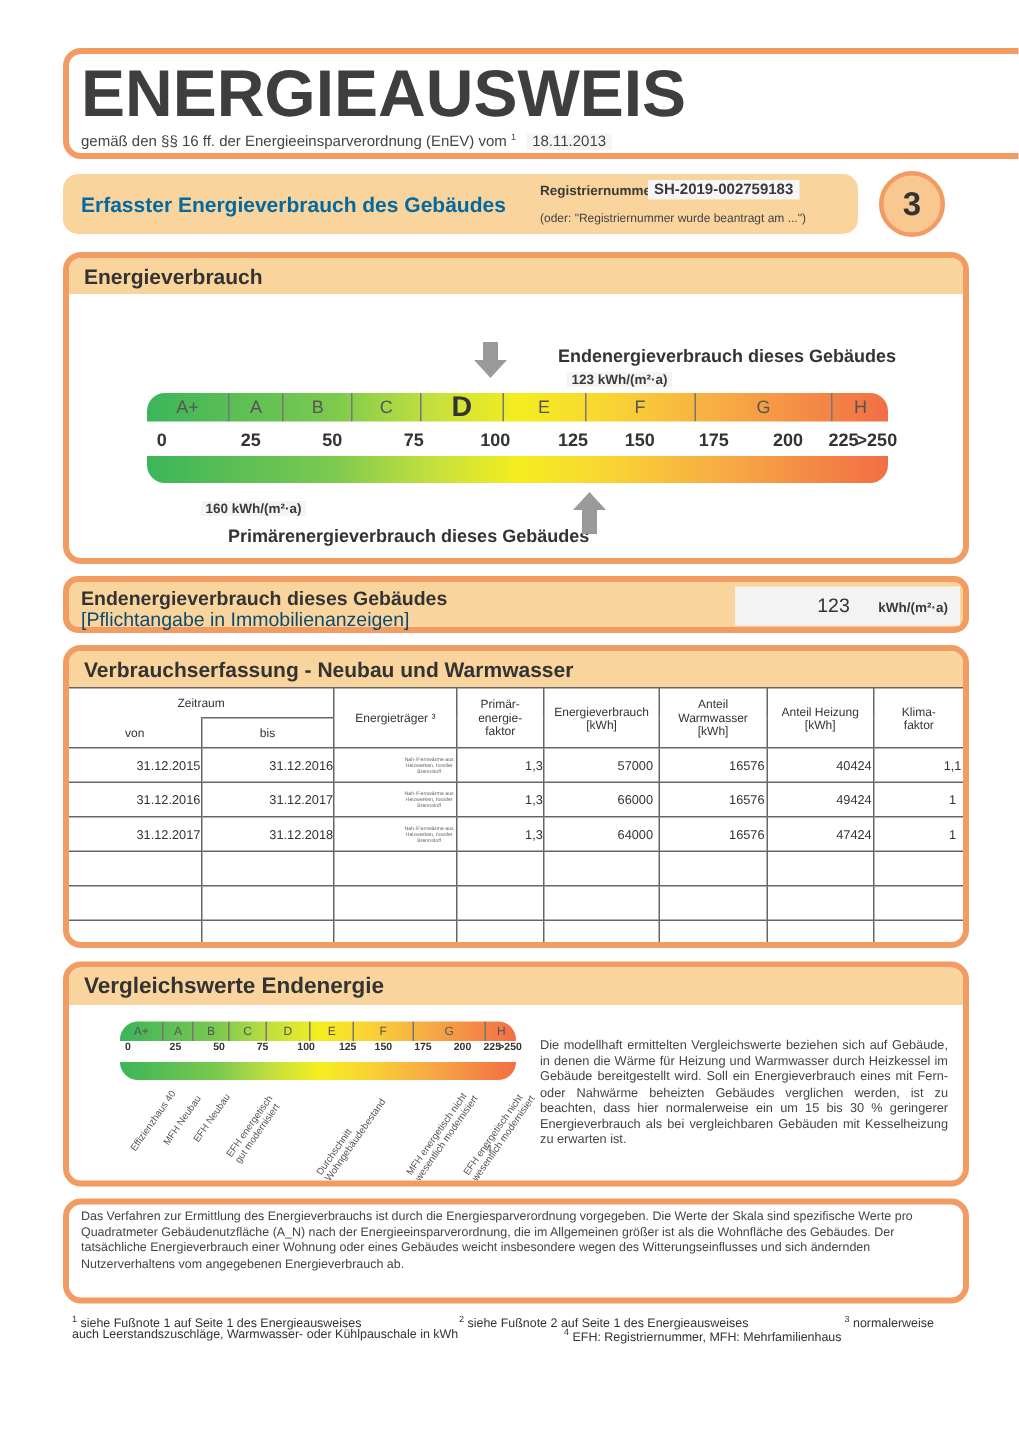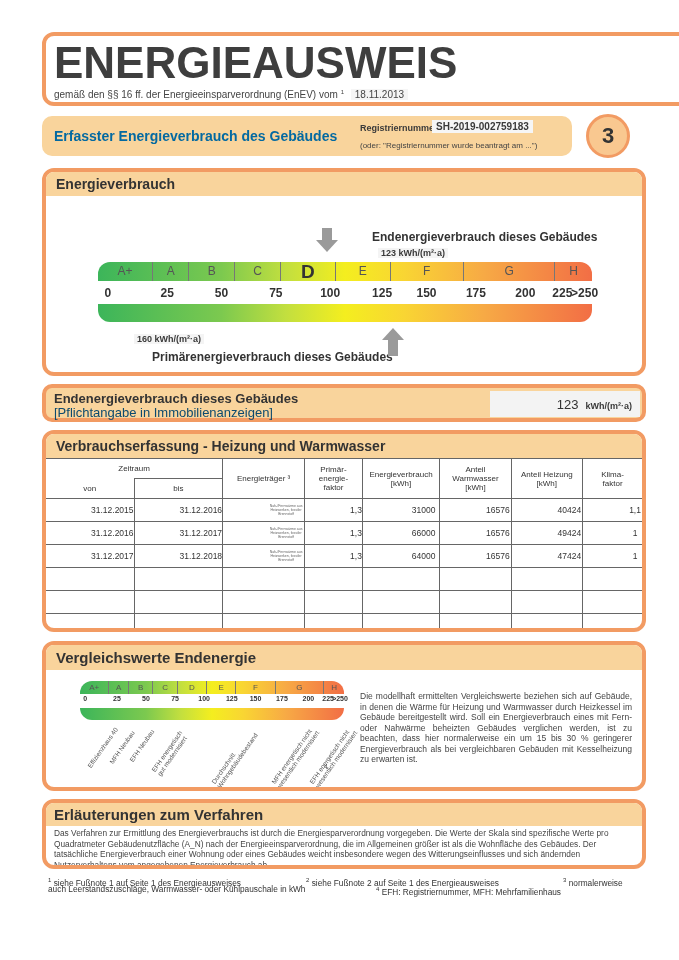--- a/index.html
+++ b/index.html
@@ -43,21 +43,21 @@
   #ev .endval { position: absolute; left: 332px; top: 76px; font-size: 9px; font-weight: bold; background: #f4f4f4; padding: 0 3px; }
   #ev .primval { position: absolute; left: 88px; top: 162px; font-size: 9px; font-weight: bold; background: #f4f4f4; padding: 0 3px; }
   #ev .primlabel { position: absolute; left: 90px; top: 178px; font-size: 12px; font-weight: bold; color: #333; padding-left: 16px; }
 
   
   #endbox { position: absolute; left: 42px; top: 384px; width: 604px; height: 38px; background: #f9d49c; border: 4px solid #f29b63; border-radius: 10px; }
   #endbox .t1 { position: absolute; left: 8px; top: 3px; font-size: 13px; font-weight: bold; color: #333; }
   #endbox .t2 { position: absolute; left: 8px; top: 17px; font-size: 13px; color: #0c4a6e; }
   #endbox .vbox { position: absolute; left: 444px; top: 3px; width: 150px; height: 26px; background: #f3f3f3; text-align: right; padding-right: 8px; line-height: 26px; }
   #endbox .vbox .n { font-size: 13px; color: #333; }
-  #endbox .vbox .u { font-size: 9px; font-weight: bold; margin-left: 7px; }
+  #endbox .vbox .u { font-size: 9px; font-weight: bold; margin-left: 19px; }
 
   
   #tbl { left: 42px; top: 430px; width: 604px; height: 202px; }
   #tbl table { border-collapse: collapse; width: 100%; font-size: 8px; color: #333; }
   #tbl th, #tbl td { border: 1px solid #666; text-align: center; font-weight: normal; }
   #tbl th { height: 18px; line-height: 9px; }
   #tbl td { height: 23px; font-size: 8.5px; padding-left: 45px; }
   #tbl td.tiny { font-size: 3.5px; color: #666; }
   #tbl tr > *:first-child { border-left: none; }
   #tbl tr > *:last-child { border-right: none; }
@@ -148,21 +148,21 @@
 
 <div id="endbox">
   <div class="t1">Endenergieverbrauch dieses Gebäudes</div>
   <div class="t2">[Pflichtangabe in Immobilienanzeigen]</div>
   <div class="vbox">
     <span class="n">123</span><span class="u">kWh/(m²·a)</span>
   </div>
 </div>
 
 <div id="tbl" class="box">
-  <div class="box-head">Verbrauchserfassung - Heizung und Warmwasser</div>
+  <div class="box-head">Verbrauchserfassung - Neubau und Warmwasser</div>
   <table>
     <colgroup>
       <col style="width:60px">
         <col style="width:66px">
         <col style="width:104px">
         <col style="width:46px">
         <col style="width:95px">
         <col style="width:75px">
         <col style="width:76px">
         <col style="width:64px">
@@ -188,21 +188,21 @@
         <th style="border-top:none; height:20px;">von</th>
         <th>bis</th>
       </tr>
     </thead>
     <tbody>
       <tr>
         <td>31.12.2015</td>
         <td>31.12.2016</td>
         <td class="tiny">Nah-/Fernwärme aus Heizwerken, fossiler Brennstoff</td>
         <td>1,3</td>
-        <td>31000</td>
+        <td>57000</td>
         <td>16576</td>
         <td>40424</td>
         <td>1,1</td>
       </tr>
       <tr>
         <td>31.12.2016</td>
         <td>31.12.2017</td>
         <td class="tiny">Nah-/Fernwärme aus Heizwerken, fossiler Brennstoff</td>
         <td>1,3</td>
         <td>66000</td>
@@ -292,21 +292,20 @@
       <div class="rot" style="left: 224px; top: 136px; white-space: pre;">MFH energetisch nicht
 wesentlich modernisiert</div>
       <div class="rot" style="left: 262px; top: 136px; white-space: pre;">EFH energetisch nicht
 wesentlich modernisiert</div>
     </div>
   <div class="foot4">4</div>
   <div class="para">Die modellhaft ermittelten Vergleichswerte beziehen sich auf Gebäude, in denen die Wärme für Heizung und Warmwasser durch Heizkessel im Gebäude bereitgestellt wird. Soll ein Energieverbrauch eines mit Fern- oder Nahwärme beheizten Gebäudes verglichen werden, ist zu beachten, dass hier normalerweise ein um 15 bis 30 % geringerer Energieverbrauch als bei vergleichbaren Gebäuden mit Kesselheizung zu erwarten ist.</div>
 </div>
 
 <div id="exp" class="box">
-  <div class="box-head">Erläuterungen zum Verfahren</div>
   <div class="txt">Das Verfahren zur Ermittlung des Energieverbrauchs ist durch die Energiesparverordnung vorgegeben. Die Werte der Skala sind spezifische Werte pro Quadratmeter Gebäudenutzfläche (A_N) nach der Energieeinsparverordnung, die im Allgemeinen größer ist als die Wohnfläche des Gebäudes. Der tatsächliche Energieverbrauch einer Wohnung oder eines Gebäudes weicht insbesondere wegen des Witterungseinflusses und sich ändernden Nutzerverhaltens vom angegebenen Energieverbrauch ab.</div>
 </div>
 
 <div id="fn">
   <div class="a"><sup>1</sup> <span>siehe Fußnote 1 auf Seite 1 des Energieausweises</span></div>
   <div class="b"><sup>2</sup> <span>siehe Fußnote 2 auf Seite 1 des Energieausweises</span></div>
   <div class="c"><sup>3</sup> <span>normalerweise</span></div>
   <div class="d">auch Leerstandszuschläge, Warmwasser- oder Kühlpauschale in kWh</div>
   <div class="e"><sup>4</sup> <span>EFH: Registriernummer, MFH: Mehrfamilienhaus</span></div>
 </div>

